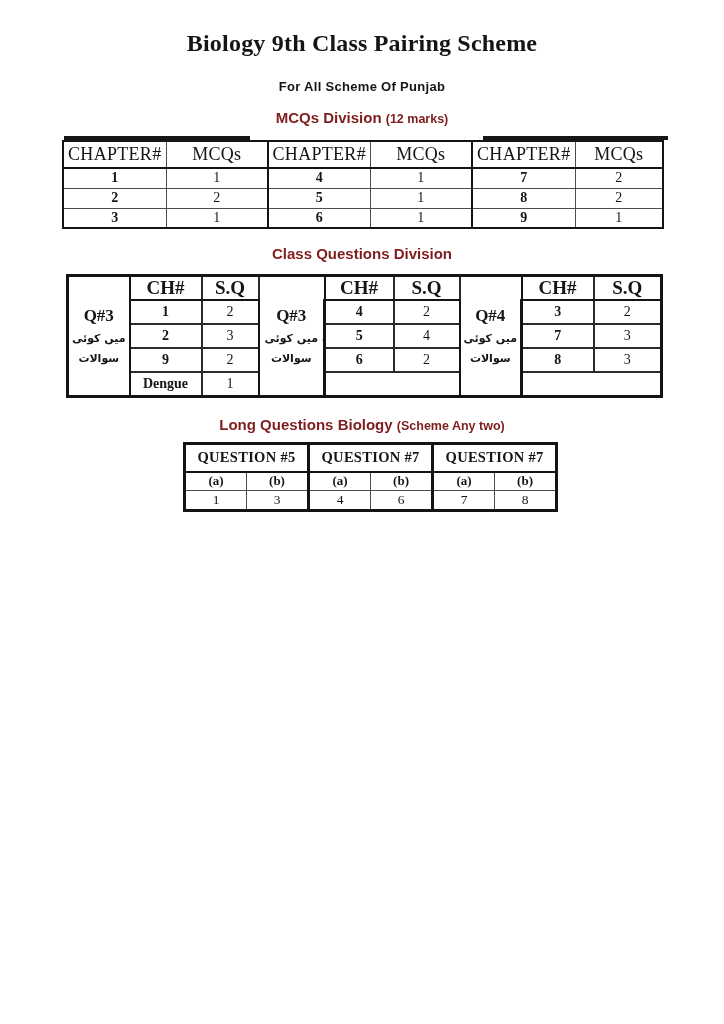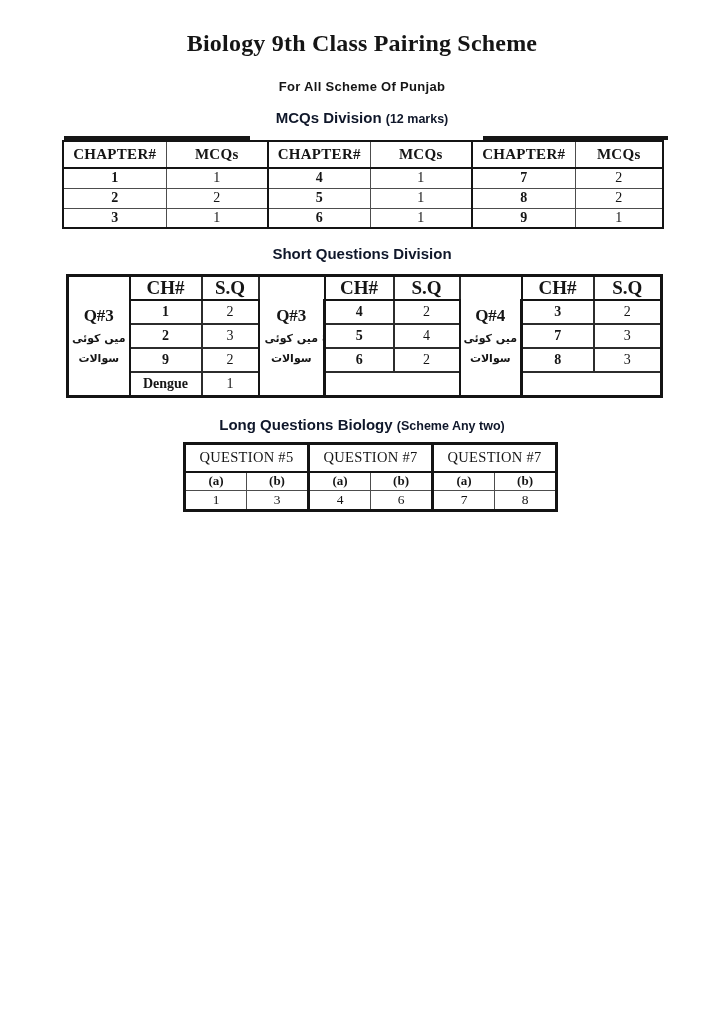--- a/index.html
+++ b/index.html
@@ -20,21 +20,21 @@
     font-family:"Liberation Serif", serif;
     font-weight:bold; font-size:24px; letter-spacing:0.2px;
   }
   .subtitle {
     top:79px;
     font-family:"Liberation Sans", sans-serif;
     font-weight:bold; font-size:13px; letter-spacing:0.3px;
   }
   .section-heading {
     font-family:"Liberation Sans", sans-serif;
-    font-weight:bold; font-size:15px; color:#0f172a;
+    font-weight:bold; font-size:15px; color:#7f1d1d;
   }
   .heading-note { font-size:12.5px; font-weight:bold; }
   .mcqs-heading { top:109px; }
   .sq-heading   { top:245px; }
   .lq-heading   { top:416px; }
 
   
   .bar { position:absolute; height:4px; background:#161616; }
   .bar-left  { left:64px;  top:136px; width:186px; }
   .bar-right { left:483px; top:136px; width:185px; }
@@ -42,21 +42,21 @@
   table { border-collapse:collapse; table-layout:fixed; }
   th, td { text-align:center; vertical-align:middle; overflow:hidden; }
 
   
   .mcqs-table {
     position:absolute; left:62px; top:140px; width:600px;
     border:2px solid #141414;
   }
   .mcqs-table th, .mcqs-table td { border:1px solid #4d4d4d; }
   .mcqs-table th {
-    height:27px; font-size:15px; font-weight:bold;
+    height:27px; font-size:18px; font-weight:normal;
     border-bottom:2px solid #141414; letter-spacing:0.3px;
   }
   .mcqs-table td { height:20px; font-size:14px; }
   .mcqs-table .b { font-weight:bold; }
   .mcqs-table .sep { border-left:2px solid #141414; }
 
   
   .sq-table {
     position:absolute; left:66px; top:274px; width:594px;
     border:3px solid #141414;
@@ -80,21 +80,21 @@
   }
   .empty-cell { background:#fff; }
 
   
   .lq-table {
     position:absolute; left:183px; top:442px; width:372px;
     border:3px solid #141414;
   }
   .lq-table th, .lq-table td { border:1px solid #4d4d4d; }
   .lq-table .qhead {
-    height:28px; font-size:14.5px; font-weight:normal;
+    height:28px; font-size:14.5px; font-weight:bold;
     border-bottom:2px solid #141414; letter-spacing:0.3px;
   }
   .lq-table .ab { height:19px; font-size:13px; font-weight:bold; }
   .lq-table td { height:20px; font-size:13.5px; }
   .lq-table .gsep { border-left:3px solid #141414; }
 </style>
 </head>
 <body>
 
 <div class="page">
@@ -150,21 +150,21 @@
         <td class="b">3</td>
         <td>1</td>
         <td class="b sep">6</td>
         <td>1</td>
         <td class="b sep">9</td>
         <td>1</td>
       </tr>
     </tbody>
   </table>
 
-  <div class="centered section-heading sq-heading">Short Questions Division</div>
+  <div class="centered section-heading sq-heading">Class Questions Division</div>
 
   <table class="sq-table">
     <colgroup>
       <col style="width:62px">
         <col style="width:72px">
         <col style="width:57px">
       <col style="width:66px">
         <col style="width:69px">
         <col style="width:66px">
       <col style="width:62px">

